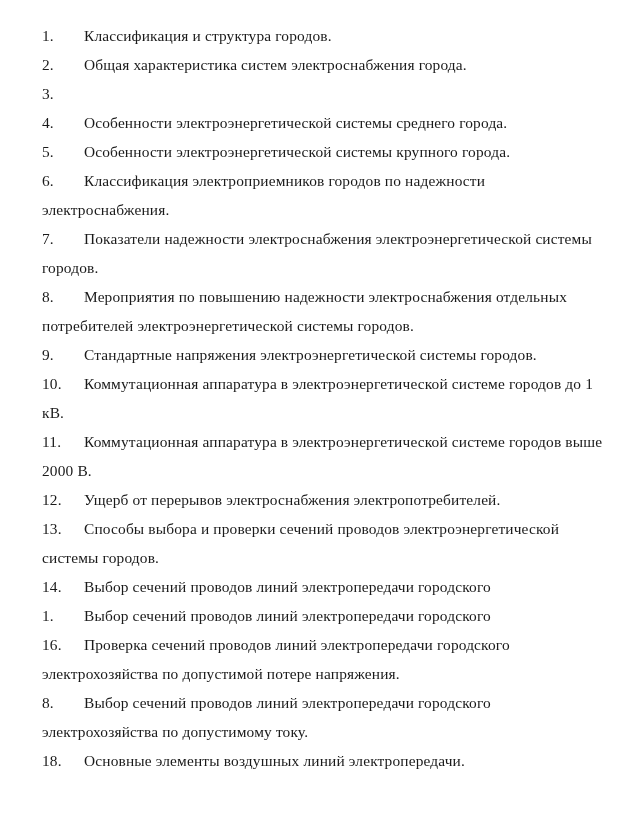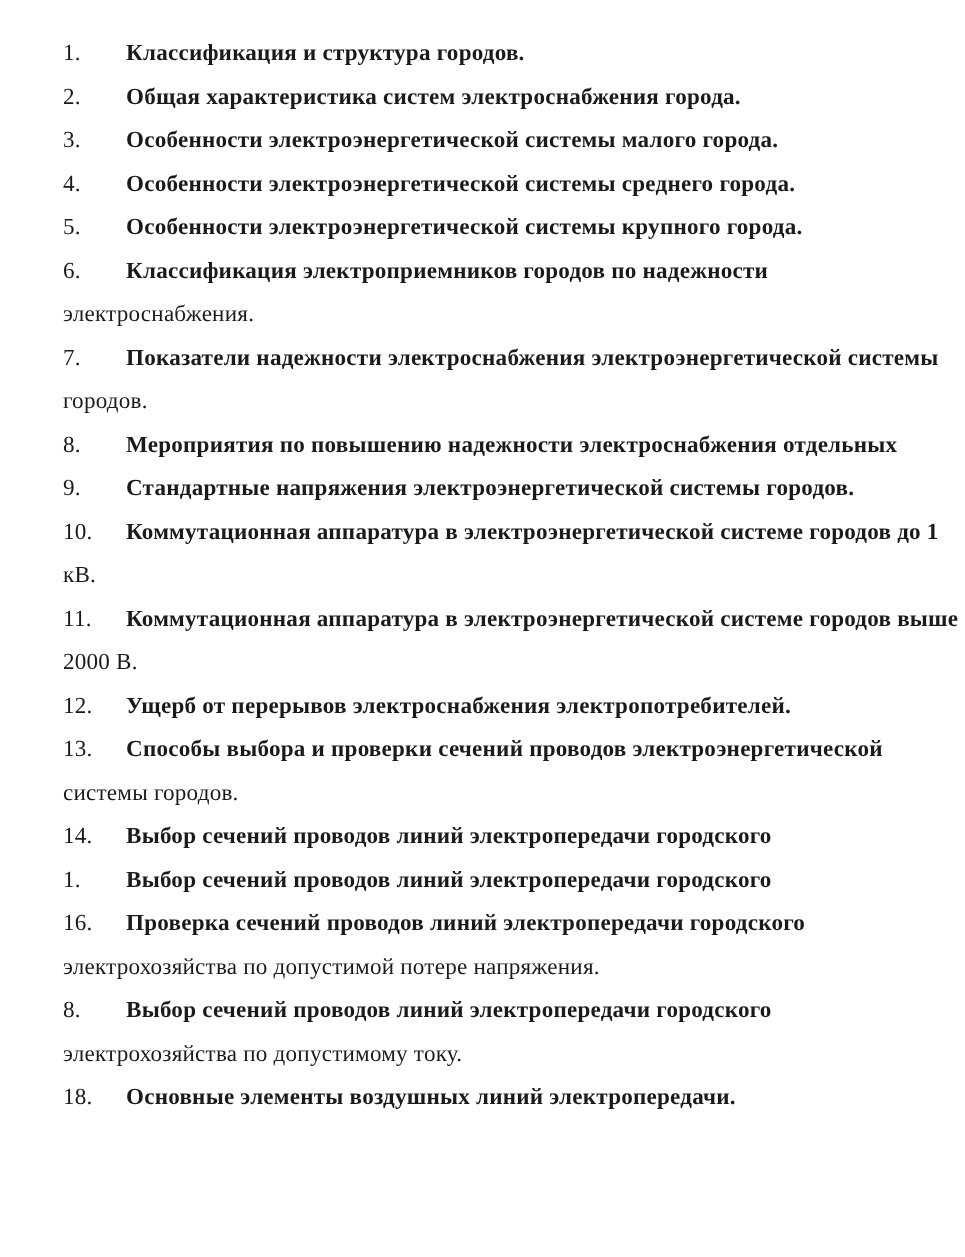--- a/index.html
+++ b/index.html
@@ -46,21 +46,20 @@
   }
   .num {
     display: inline-block;
     width: 42px;
     flex: 0 0 42px;
     font-size: 15.4px;
   }
   .txt {
     display: inline-block;
     font-size: 15.4px;
-    font-weight: bold;
   }
 </style>
 </head>
 <body>
 
 <div class="page">
   <ol class="list" id="list-root">
       <li class="item">
         <span class="line first">
           <span class="num">1.</span>
@@ -69,21 +68,20 @@
       </li>
       <li class="item">
         <span class="line first">
           <span class="num">2.</span>
           <span class="txt">Общая характеристика систем электроснабжения города.</span>
         </span>
       </li>
       <li class="item">
         <span class="line first">
           <span class="num">3.</span>
-          <span class="txt">Особенности электроэнергетической системы малого города.</span>
         </span>
       </li>
       <li class="item">
         <span class="line first">
           <span class="num">4.</span>
           <span class="txt">Особенности электроэнергетической системы среднего города.</span>
         </span>
       </li>
       <li class="item">
         <span class="line first">
@@ -103,20 +101,21 @@
           <span class="num">7.</span>
           <span class="txt">Показатели надежности электроснабжения электроэнергетической системы</span>
         </span>
         <span class="line">городов.</span>
       </li>
       <li class="item">
         <span class="line first">
           <span class="num">8.</span>
           <span class="txt">Мероприятия по повышению надежности электроснабжения отдельных</span>
         </span>
+        <span class="line">потребителей электроэнергетической системы городов.</span>
       </li>
       <li class="item">
         <span class="line first">
           <span class="num">9.</span>
           <span class="txt">Стандартные напряжения электроэнергетической системы городов.</span>
         </span>
       </li>
       <li class="item">
         <span class="line first">
           <span class="num">10.</span>

